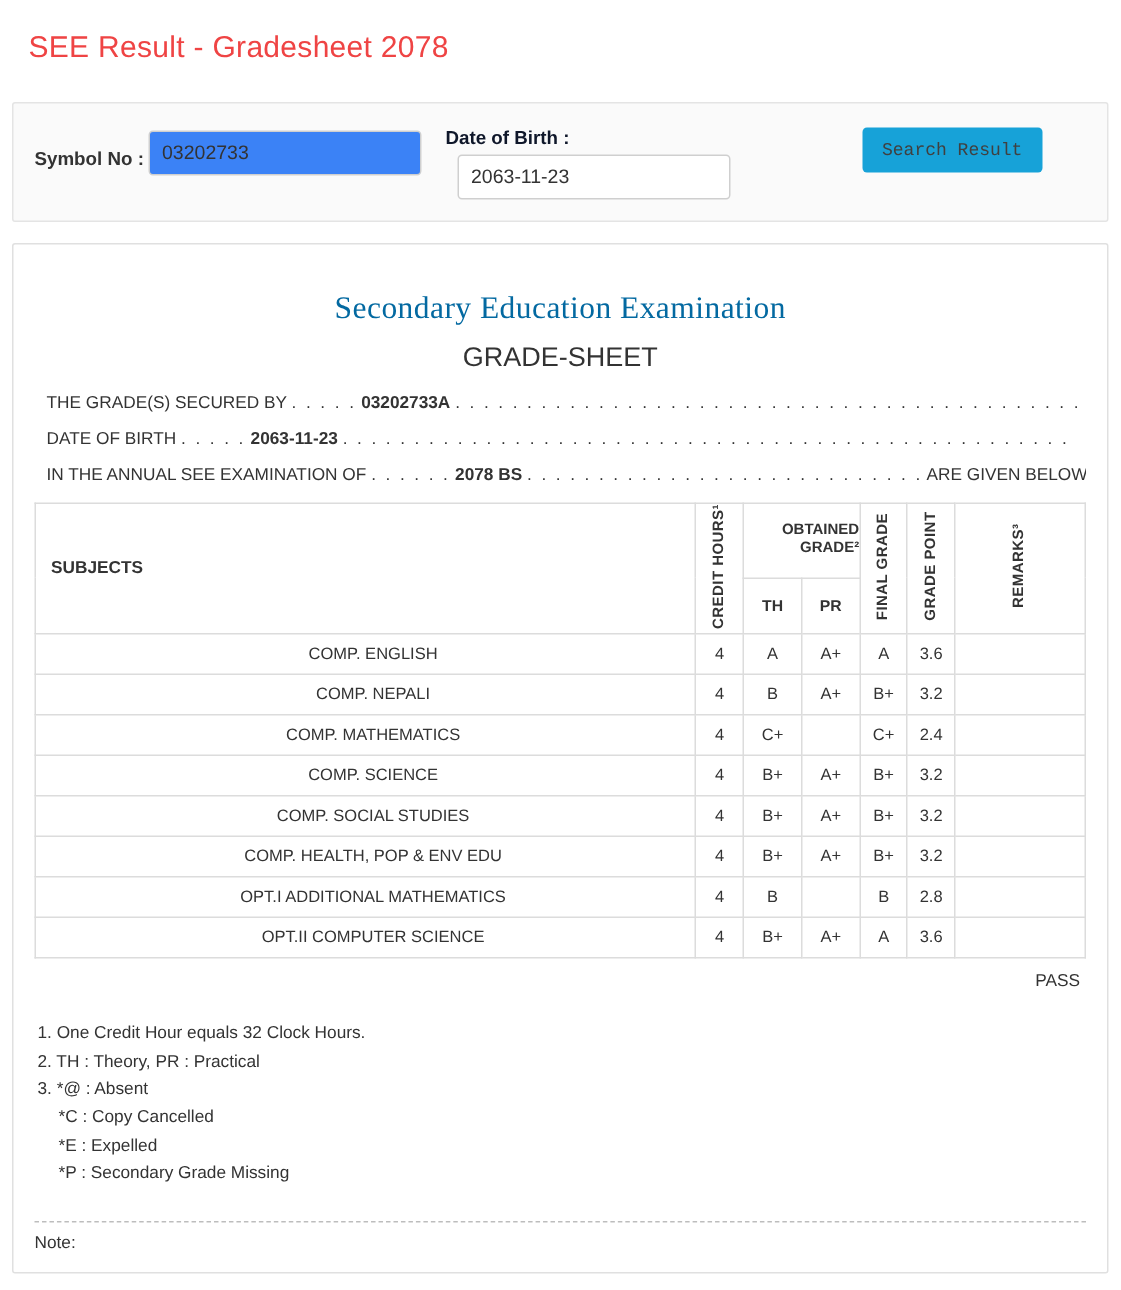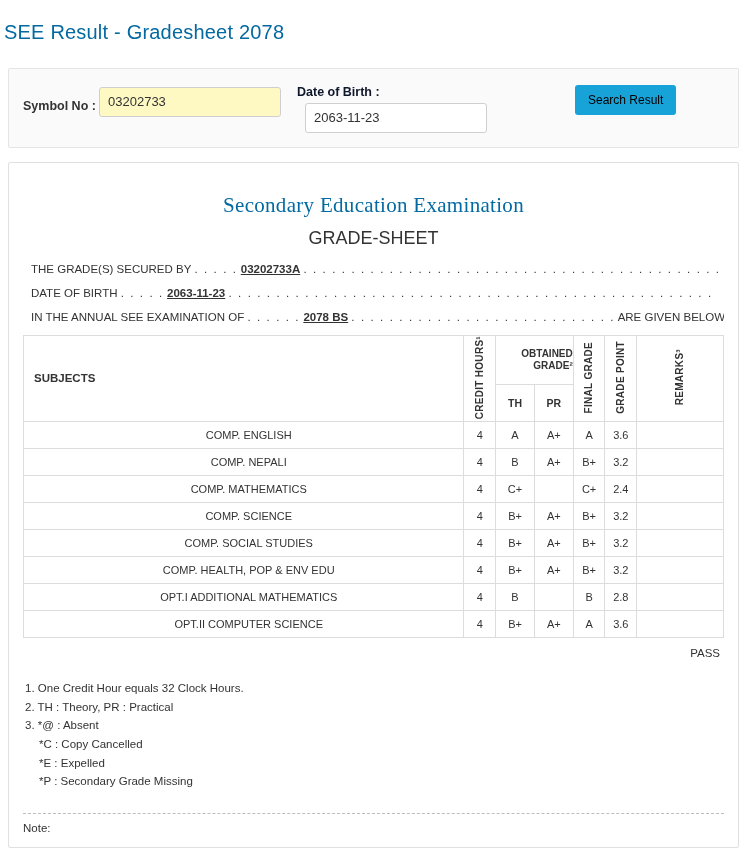--- a/index.html
+++ b/index.html
@@ -14,23 +14,23 @@
     font-size: 12px;
     color: #333333;
   }
   .page {
     width: 747px;
     position: relative;
   }
   
   .page-title {
     font-size: 20px;
-    color: #0369a1;
+    color: #ef4444;
     font-weight: normal;
-    padding: 8px 0 10px 4px;
+    padding: 8px 0 10px 19px;
     letter-spacing: 0.2px;
   }
   
   .search-panel {
     margin: 0 8px;
     background: #fafafa;
     border: 1px solid #e4e4e4;
     border-radius: 2px;
     height: 78px;
     position: relative;
@@ -45,21 +45,21 @@
   }
   .input-symbol {
     position: absolute;
     left: 90px;
     top: 18px;
     width: 182px;
     height: 30px;
     box-sizing: border-box;
     border: 1px solid #cfcfcf;
     border-radius: 3px;
-    background: #fef9c3;
+    background: #3b82f6;
     padding: 4px 8px;
     font-size: 13px;
     color: #333;
     font-family: "Liberation Sans", sans-serif;
   }
   .field-dob-label {
     position: absolute;
     left: 288px;
     top: 16px;
     font-size: 12.5px;
@@ -79,27 +79,27 @@
     padding: 4px 8px;
     font-size: 13px;
     color: #333;
     font-family: "Liberation Sans", sans-serif;
   }
   .btn-search {
     position: absolute;
     left: 566px;
     top: 16px;
     background: #17a2d8;
-    color: #000000;
+    color: #404040;
     border: none;
     border-radius: 3px;
     font-size: 12px;
     padding: 8px 13px;
     cursor: pointer;
-    font-family: Liberation Sans, sans-serif;
+    font-family: Liberation Mono, monospace;
   }
   
   .result-card {
     margin: 14px 8px 0 8px;
     border: 1px solid #e0e0e0;
     border-radius: 2px;
     background: #fff;
     padding: 16px 14px 10px 14px;
     box-sizing: border-box;
   }
@@ -122,21 +122,20 @@
   .info-line {
     font-size: 11.5px;
     color: #333;
     padding: 0 8px;
     margin-bottom: 12px;
     white-space: nowrap;
     overflow: hidden;
   }
   .info-line .val {
     font-weight: bold;
-    text-decoration: underline;
   }
   .dots {
     letter-spacing: 1.6px;
   }
   
   table.grade {
     width: 100%;
     border-collapse: collapse;
     margin-top: 6px;
     font-size: 11px;

